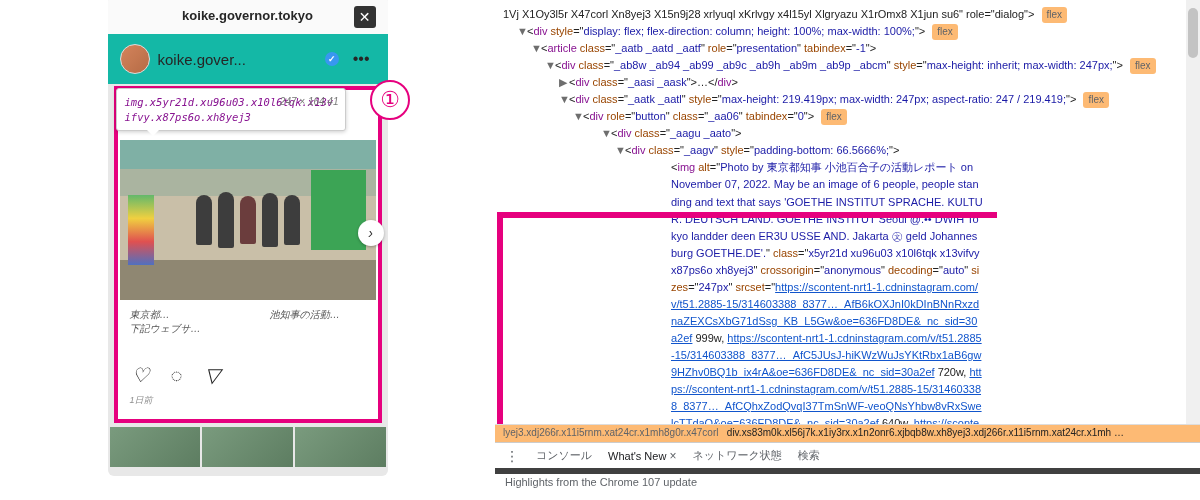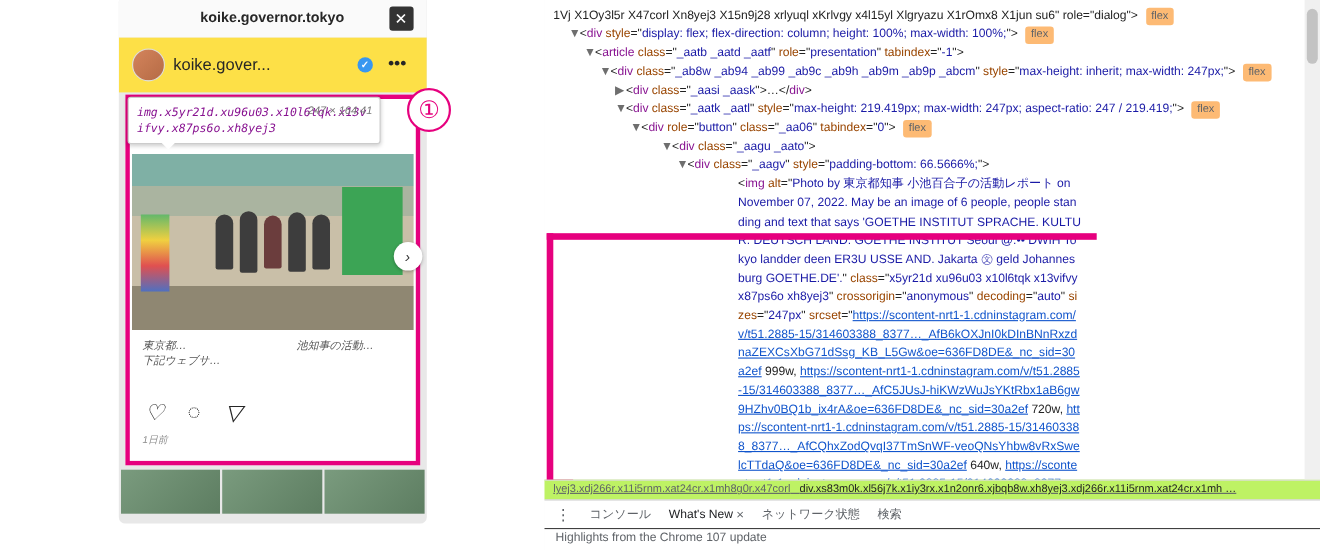--- a/index.html
+++ b/index.html
@@ -4,21 +4,21 @@
   <style>
     * { margin: 0; padding: 0; box-sizing: border-box; font-family: -apple-system, "Segoe UI", Arial, sans-serif; }
     body { width: 1200px; height: 500px; overflow: hidden; display: flex; background: #f8f8f8; position: relative; }
     
     
     .left-panel { width: 495px; height: 100%; background: #fff; display: flex; justify-content: center; align-items: flex-end; padding: 24px 20px; position: relative; }
     .phone-frame { width: 280px; height: 480px; background: #e8e8e8; border-radius: 6px; overflow: hidden; position: relative; }
     .ig-header { height: 38px; background: #fafafa; display: flex; align-items: center; justify-content: center; position: relative; }
     .ig-header-title { font-size: 13px; font-weight: 600; color: #262626; }
     .ig-close { position: absolute; right: 12px; top: 10px; color: #fff; background: #333; width: 22px; height: 22px; border-radius: 3px; display: flex; align-items: center; justify-content: center; font-size: 14px; cursor: pointer; }
-    .ig-profile-row { display: flex; align-items: center; padding: 10px 12px; gap: 8px; background: #fde047; }
+    .ig-profile-row { display: flex; align-items: center; padding: 10px 12px; gap: 8px; background: #14b8a6; }
     .ig-avatar { width: 30px; height: 30px; border-radius: 50%; background: linear-gradient(135deg, #d4845c, #b56b45); border: 1px solid #ddd; }
     .ig-username { font-size: 15px; font-weight: 400; color: #262626; flex: 1; white-space: nowrap; overflow: hidden; text-overflow: ellipsis; }
     .ig-verified { width: 14px; height: 14px; background: #3897f0; border-radius: 50%; display: flex; align-items: center; justify-content: center; }
     .ig-verified::after { content: "✓"; color: #fff; font-size: 9px; font-weight: bold; }
     .ig-dots { color: #262626; font-size: 16px; padding: 0 6px; }
     
     
     .ig-post-wrap { position: relative; margin: 2px 6px; }
     .pink-box { border: 4px solid #e6007e; padding: 2px; background: #fff; font-style: italic; }
     
@@ -88,31 +88,31 @@
     .img-block { padding-left: 168px; white-space: normal; word-break: break-all; max-width: 480px; }
     
     
     .pink-bracket {
       position: absolute; left: 2px; top: 212px; width: 24px; height: 230px;
       border-left: 6px solid #e6007e; border-bottom: 6px solid #e6007e;
     }
     .pink-bracket-top { position: absolute; left: 2px; top: 212px; width: 500px; height: 6px; background: #e6007e; }
     
     
-    .crumb-bar { height: 18px; border-top: 1px solid #ddd; font-size: 10px; color: #5f6368; padding: 2px 8px; white-space: nowrap; overflow: hidden; background: #bef264; text-decoration: underline; }
+    .crumb-bar { height: 18px; border-top: 1px solid #ddd; font-size: 10px; color: #5f6368; padding: 2px 8px; white-space: nowrap; overflow: hidden; background: #fdba74; }
     .crumb-sel { color: #222; }
     
     
     .bottom-tabs { height: 26px; border-top: 1px solid #ccc; display: flex; align-items: center; gap: 16px; padding: 0 10px; font-size: 11px; font-family: -apple-system, Arial, sans-serif; color: #5f6368; }
     .bottom-tabs .tab { cursor: pointer; display: flex; align-items: center; gap: 3px; }
     .bottom-tabs .tab.active { color: #202124; }
     .tab-close { font-size: 12px; color: #5f6368; }
     .menu-dots { font-size: 14px; letter-spacing: 1px; }
     
-    .whatsnew-strip { height: 20px; padding: 2px 10px; font-size: 11px; color: #5f6368; font-family: -apple-system, Arial, sans-serif; border-top: 1px solid #404040; }
+    .whatsnew-strip { height: 32px; padding: 2px 10px; font-size: 11px; color: #5f6368; font-family: -apple-system, Arial, sans-serif; border-top: 6px solid #404040; }
     
     .vscroll { position: absolute; right: 0; top: 0; width: 14px; height: 100%; background: #f0f0f0; }
     .vthumb { position: absolute; right: 2px; top: 8px; width: 10px; height: 50px; background: #c3c3c3; border-radius: 5px; }
     
     .top-edge-blue { position: absolute; top: 0; left: 555px; width: 50px; height: 3px; background: #1a73e8; }
   </style>
 </head>
 <body>
 
 <div class="left-panel">

